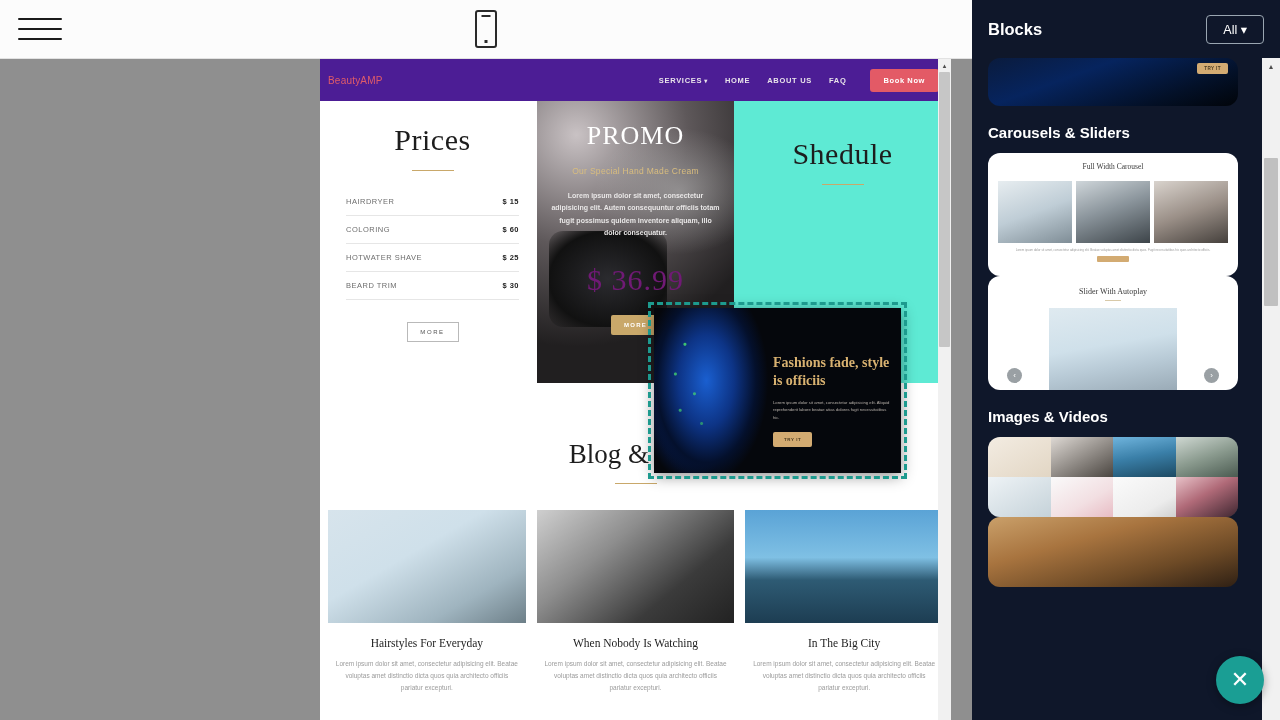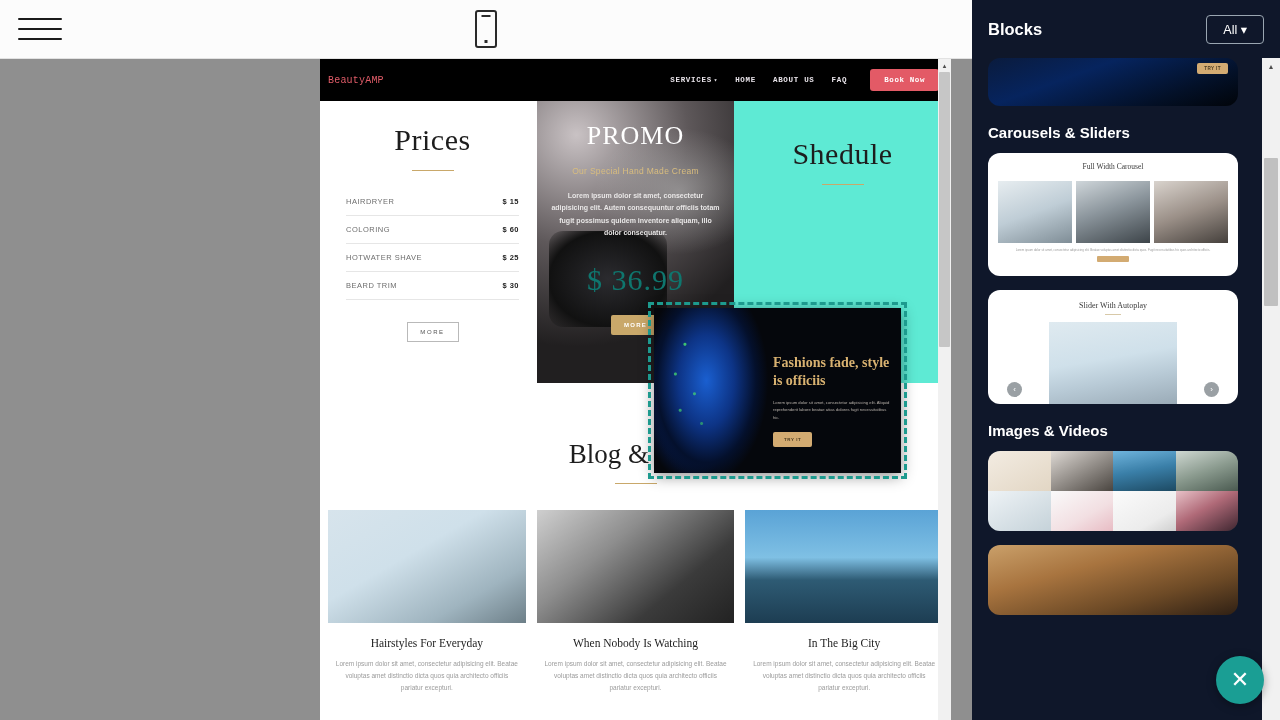--- a/index.html
+++ b/index.html
@@ -57,24 +57,23 @@
   .page {
     position: absolute;
     left: 320px; top: 0;
     width: 631px; height: 661px;
     background: #ffffff;
     overflow: hidden;
   }
 
   
   .site-nav {
-    height: 42px; background: #000000;
+    height: 42px; background: #4c1d95;
     display: flex; align-items: center;
     padding: 0 12px 0 8px;
-    font-family: Liberation Mono, monospace;
   }
   .brand {
     color: #e05c68; font-size: 10px;
     letter-spacing: .2px;
   }
   .nav-links {
     margin-left: auto;
     display: flex; align-items: center; gap: 17px;
   }
   .nav-links a {
@@ -148,21 +147,21 @@
   .promo-sub {
     color: #d9bd7e; font-size: 8.5px; margin-top: 15px;
     letter-spacing: .3px;
   }
   .promo-p {
     color: #e8e6e6; font-size: 7px; line-height: 1.75;
     margin: 14px 14px 0; font-weight: 600;
   }
   .promo-price {
     font-family: "Liberation Serif", serif;
-    color: #0f766e; font-size: 30px;
+    color: #701a75; font-size: 30px;
     margin-top: 24px; letter-spacing: 1px;
   }
   .promo-more {
     display: inline-block; margin-top: 18px;
     background: #c9a86a; color: #fff;
     font-size: 6px; font-weight: 700; letter-spacing: 1.2px;
     padding: 7px 13px; border-radius: 2px;
   }
 
   
@@ -272,21 +271,21 @@
     width: 290px; height: 662px;
     overflow: hidden;
     padding: 0 16px;
   }
   .grp-title {
     color: #fff; font-size: 15px; font-weight: 700;
     margin: 18px 0 12px 0;
   }
   .thumb-card {
     width: 250px; border-radius: 12px;
-    overflow: hidden; margin-bottom: 14px;
+    overflow: hidden; 
     position: relative; cursor: pointer;
   }
 
   .t-dark { height: 48px; background: linear-gradient(160deg,#0a1b3d 0%,#06245e 35%,#031027 75%,#010409 100%); position: relative; }
   .t-dark .tryit {
     position: absolute; right: 10px; top: 5px;
     background: #d3ab72; color: #4a3a20;
     font-size: 4.6px; font-weight: 700; letter-spacing: .4px;
     padding: 3px 7px; border-radius: 2px;
   }

